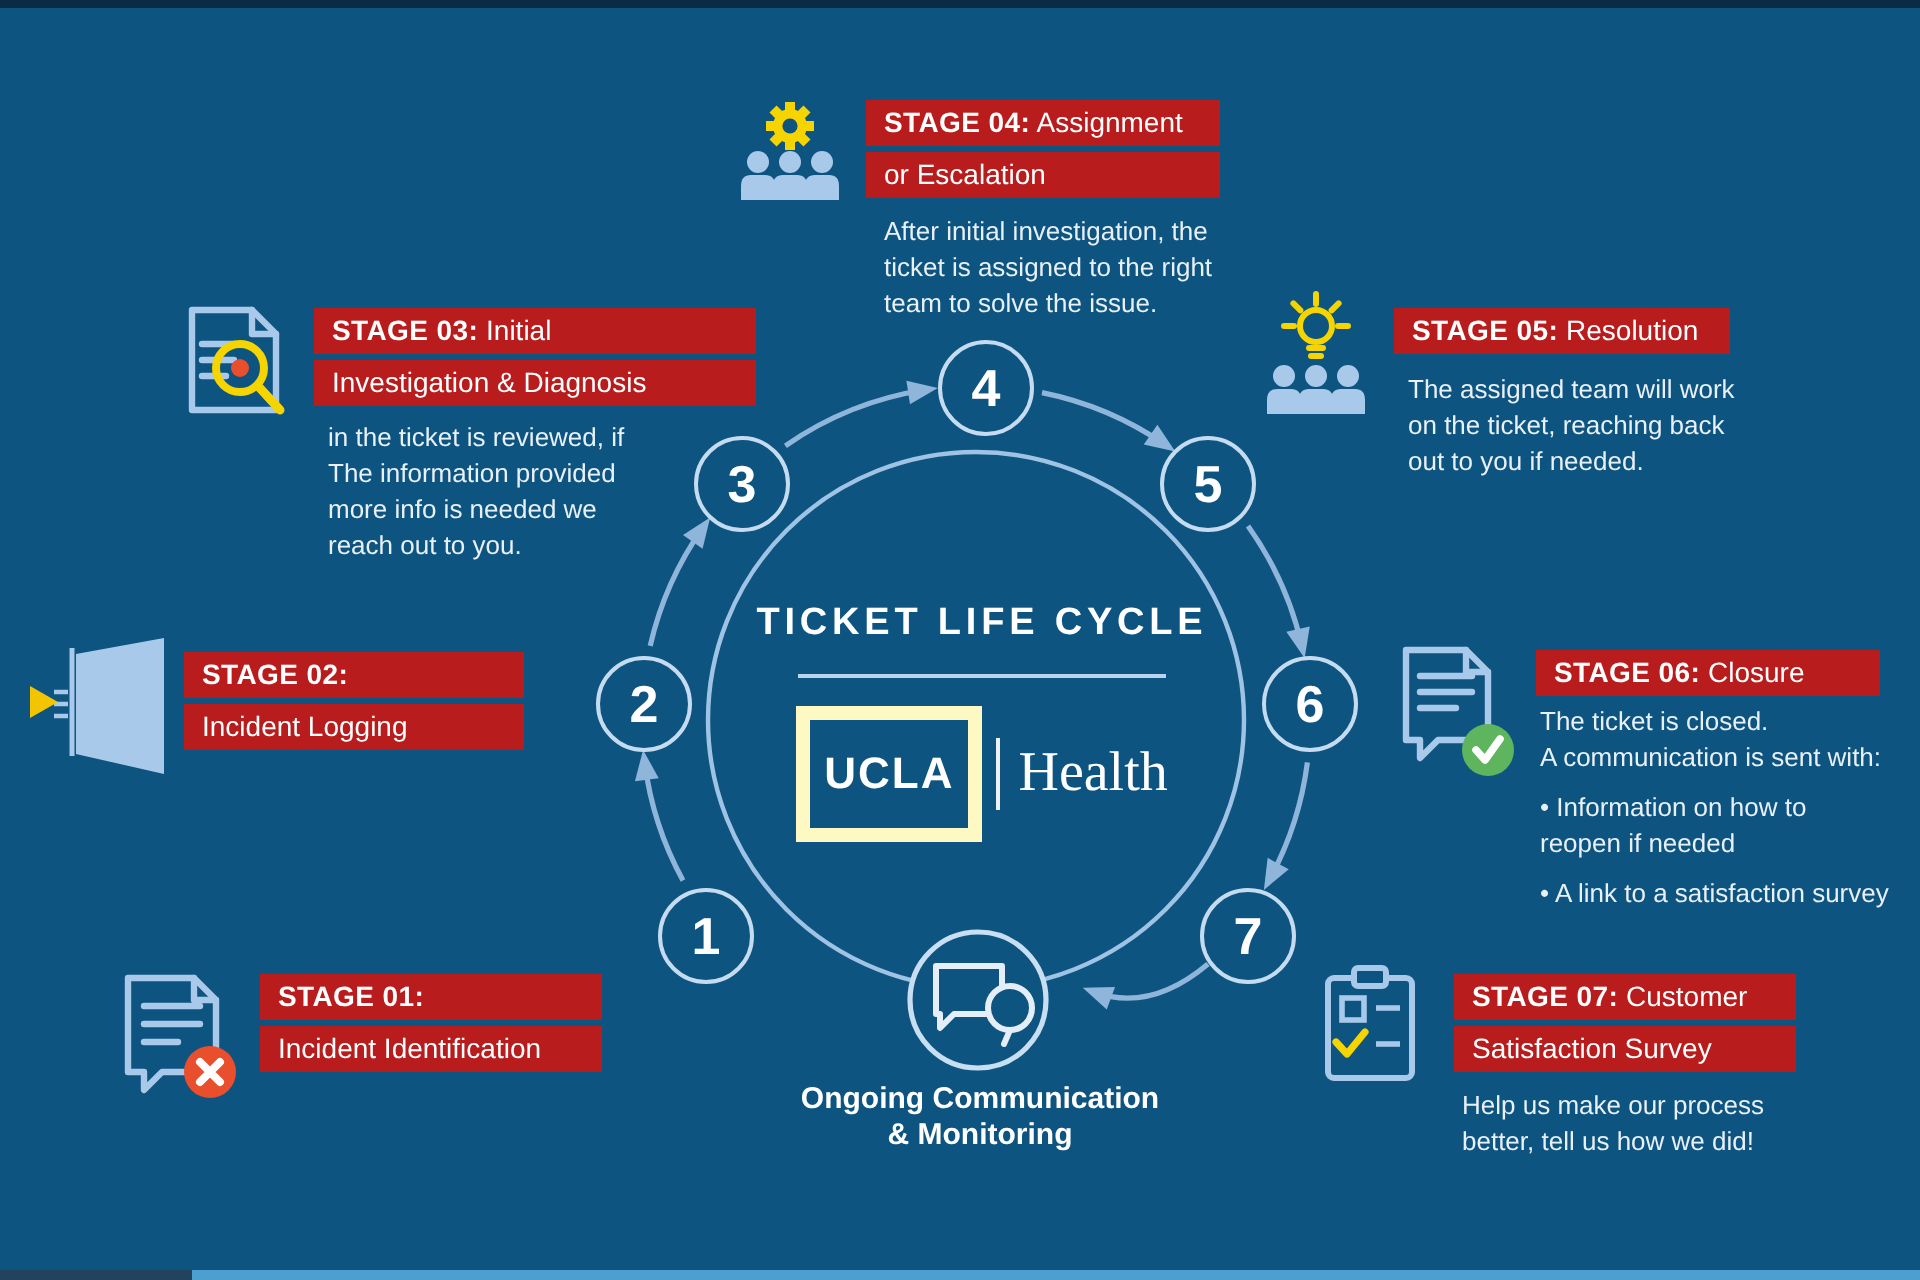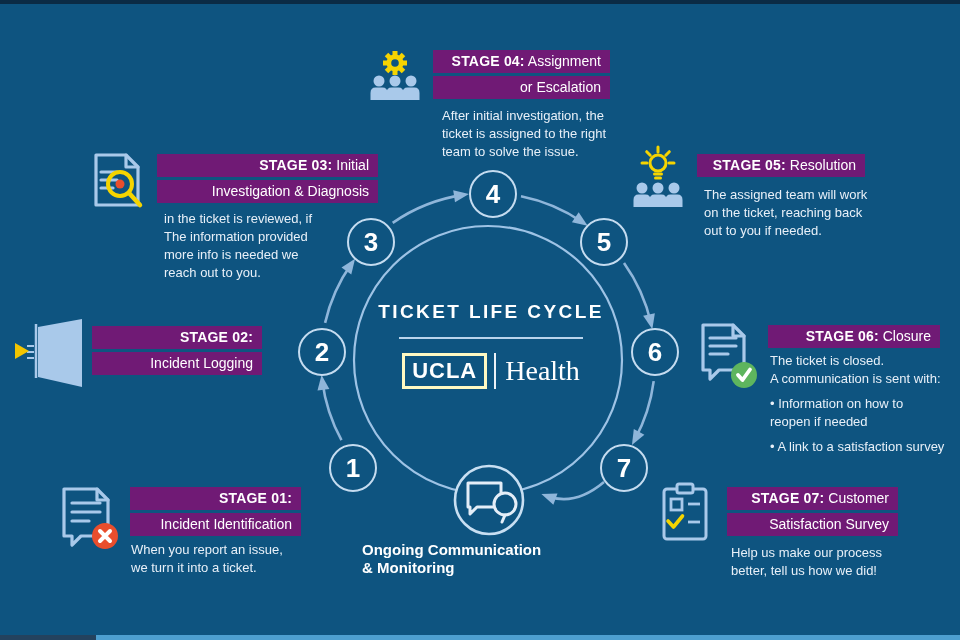--- a/index.html
+++ b/index.html
@@ -10,37 +10,37 @@
   .strip-bottom-dark{position:absolute;bottom:0;left:0;width:96px;height:5px;background:#23425e;}
   #art{position:absolute;top:0;left:0;}
 
   
   .node{position:absolute;width:48px;height:48px;box-sizing:border-box;border:2.5px solid #c5dcf0;
         border-radius:50%;background:#0e5480;color:#fff;font-weight:800;font-size:26px;
         display:flex;align-items:center;justify-content:center;}
 
   
   .stage{position:absolute;}
-  .label-box{height:23px;line-height:23px;margin-bottom:3px;padding:0 9px;background:#701a75;
-             color:#fff;font-size:14px;white-space:nowrap;text-align:right;}
+  .label-box{height:23px;line-height:23px;margin-bottom:3px;padding:0 9px;background:#b91c1c;
+             color:#fff;font-size:14px;white-space:nowrap;}
   .label-box b{font-weight:800;letter-spacing:.2px;}
   .desc span{display:block;white-space:nowrap;font-size:13px;line-height:18px;color:#e8f0f8;}
   .desc .mt{margin-top:7px;}
 
   
   .center-block{position:absolute;left:361px;top:301px;width:260px;text-align:center;color:#fff;}
   .cycle-title{font-size:19px;font-weight:800;letter-spacing:2.4px;}
   .divider{width:184px;height:2px;background:#b9d4ec;margin:14px auto 0 auto;}
   .brand-row{margin-top:14px;display:flex;align-items:center;justify-content:center;}
-  .ucla-box{border:3px solid #fef9c3;padding:2px 7px;font-size:22px;font-weight:700;letter-spacing:1px;}
+  .ucla-box{border:7px solid #fef9c3;padding:14px 7px;font-size:22px;font-weight:700;letter-spacing:1px;}
   .brand-divider{width:2px;height:36px;background:#ecf2f8;margin:0 9px 0 7px;}
   .brand-health{font-family:"Liberation Serif", serif;font-size:28px;}
   .brand-sub{margin-top:11px;font-size:17px;color:#e3edf7;letter-spacing:.3px;}
 
-  .ongoing{position:absolute;left:362px;top:541px;width:256px;text-align:left;color:#fff;
+  .ongoing{position:absolute;left:362px;top:541px;width:256px;text-align:center;color:#fff;
            font-size:15px;font-weight:800;line-height:17.5px;}
   .ongoing span{display:block;}
 </style>
 </head>
 <body>
 
 <div id="canvas">
   <div class="strip-top"></div>
 
   <svg id="art" width="960" height="640" viewBox="0 0 960 640">
@@ -173,24 +173,20 @@
   <div class="ongoing">
     <span>Ongoing Communication</span>
     <span>&amp; Monitoring</span>
   </div>
 
   <div class="stage" style="left:130px;top:487px">
     <div style="width:171px">
       <div class="label-box"><b>STAGE 01:</b><span></span></div>
       <div class="label-box"><b></b><span>Incident Identification</span></div>
     </div>
-    <div class="desc" style="margin:5px 0 0 1px">
-      <span>When you report an issue,</span>
-      <span>we turn it into a ticket.</span>
-    </div>
   </div>
 
   <div class="stage" style="left:92px;top:326px">
     <div style="width:170px">
       <div class="label-box"><b>STAGE 02:</b><span></span></div>
       <div class="label-box"><b></b><span>Incident Logging</span></div>
     </div>
   </div>
 
   <div class="stage" style="left:157px;top:154px">

